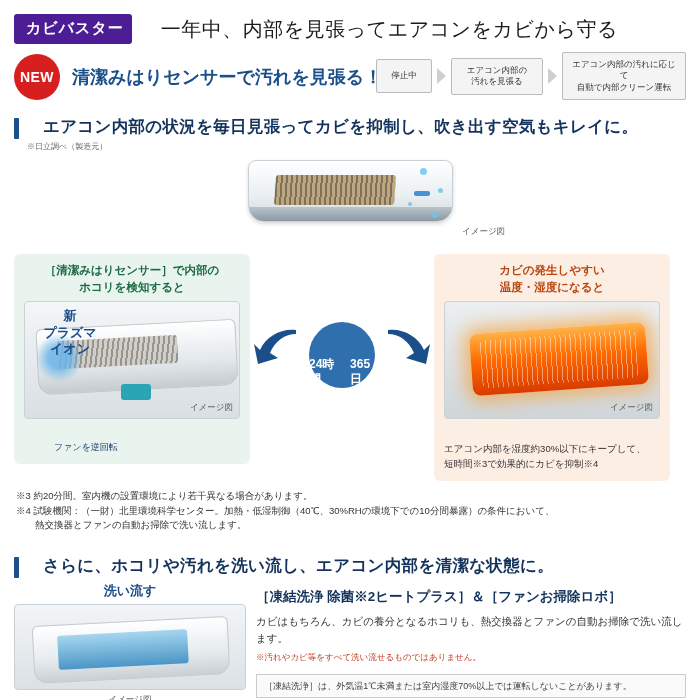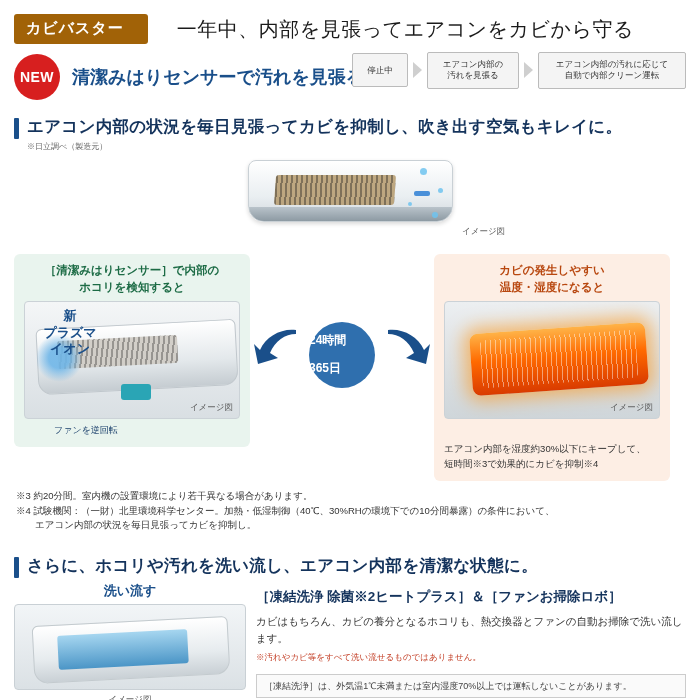--- a/index.html
+++ b/index.html
@@ -9,22 +9,22 @@
     background: #ffffff;
     color: #222222;
     overflow: hidden;
     position: relative;
   }
   .page { position: relative; width: 700px; height: 700px; }
 
   
   .header { display: flex; align-items: center; padding: 14px 14px 0 14px; }
   .brand-tag {
-    background: #a16207; color: #ffffff; font-size: 15px; font-weight: bold;
-    letter-spacing: 1px; padding: 5px 24px 6px 12px; border-radius: 3px;
+    background: #4c1d95; color: #ffffff; font-size: 15px; font-weight: bold;
+    letter-spacing: 1px; padding: 5px 8px 6px 12px; border-radius: 3px;
     white-space: nowrap;
   }
   .header-title {
     margin-left: 29px; font-size: 20px; color: #1a1a1a; white-space: nowrap;
     letter-spacing: 0.5px;
   }
 
   
   .new-row { display: flex; align-items: center; padding: 10px 14px 0 14px; position: relative; }
   .new-badge {
@@ -39,32 +39,32 @@
     position: absolute; right: 14px; top: 8px; display: flex; align-items: center;
   }
   .flow-box {
     border: 1px solid #bbbbbb; background: #f4f4f4; color: #333;
     font-size: 8.5px; line-height: 1.35; text-align: center;
     padding: 6px 6px; border-radius: 2px; min-height: 34px;
     display: flex; align-items: center; justify-content: center;
   }
   .flow-box.w1 { width: 56px; }
   .flow-box.w2 { width: 92px; }
-  .flow-box.w3 { width: 148px; }
+  .flow-box.w3 { width: 124px; }
   .flow-arrow {
     width: 0; height: 0; margin: 0 5px;
     border-top: 8px solid transparent; border-bottom: 8px solid transparent;
     border-left: 9px solid #cfcfcf;
   }
 
   
   .sec-head { display: flex; align-items: flex-start; padding: 16px 14px 0 14px; }
   .bar { width: 5px; background: #1a4f8a; flex: 0 0 auto; border-radius: 1px; }
   .sec-head .bar { height: 21px; margin-top: 2px; }
-  .sec-title { margin-left: 8px; font-size: 16.5px; color: #14335c; font-weight: bold; letter-spacing: 0.3px; }
+  .sec-title { margin-left: 24px; font-size: 16.5px; color: #14335c; font-weight: bold; letter-spacing: 0.3px; }
   .note-tiny { font-size: 8px; color: #666; padding: 2px 0 0 27px; }
 
   
   .hero { position: relative; height: 96px; margin-top: 2px; }
   .ac-unit {
     position: absolute; left: 248px; top: 6px; width: 205px; height: 62px;
     background: linear-gradient(#ffffff, #e9eef1 60%, #cfd6db);
     border-radius: 8px 8px 16px 16px; border: 1px solid #c9d0d5;
     box-shadow: 0 2px 4px rgba(0,0,0,0.15);
     overflow: hidden;
@@ -122,21 +122,21 @@
     border-radius: 5px;
   }
   .panel-caption { font-size: 10.5px; color: #333; line-height: 1.5; margin-top: 23px; }
   .fan-label { font-size: 9px; color: #1a3f6b; }
 
   
   .center-col { width: 168px; position: relative; }
   .circle {
     position: absolute; left: 50%; top: 68px; transform: translateX(-50%);
     width: 66px; height: 66px; border-radius: 50%; background: #2f6fae;
-    color: #fff; display: flex; flex-direction: column; align-items: flex-start;
+    color: #fff; display: flex; flex-direction: row; align-items: flex-end;
     justify-content: center; font-size: 12px; font-weight: bold; line-height: 1.3; gap: 12px;
   }
   .arrow-l, .arrow-r {
     position: absolute; top: 72px; width: 46px; height: 40px; color: #1a4f8a;
   }
   .arrow-l { left: -6px; }
   .arrow-r { right: -6px; }
 
   
   .footnotes { padding: 8px 16px 0 16px; font-size: 9.5px; color: #333; line-height: 1.55; }
@@ -225,21 +225,21 @@
         </div>
         <div style="position:absolute;left:12px;top:30px;width:44px;height:52px;background:radial-gradient(circle,#6fb6e8 0 30%,rgba(111,182,232,0) 70%);opacity:.9"></div>
         <div style="position:absolute;left:96px;top:82px;width:30px;height:16px;background:#2aa5b5;border-radius:3px"></div>
         <div class="img-cap" style="right:6px;bottom:4px">イメージ図</div>
         <div style="position:absolute;left:14px;top:6px;color:#1a4f8a;font-size:13px;font-weight:bold;line-height:1.25;text-align:center;width:62px">
           <span>新</span><br>
           <span>プラズマ</span><br>
           <span>イオン</span>
         </div>
       </div>
-      <div class="fan-label" style="margin-top:5px;padding-left:30px">ファンを逆回転</div>
+      <div class="fan-label" style="margin-top:22px;padding-left:30px">ファンを逆回転</div>
     </div>
 
     <div class="center-col">
       <svg class="arrow-l" viewBox="0 0 46 40">
         <path d="M44 4 C30 2 14 10 8 24 L2 18 L6 38 L26 32 L18 27 C23 15 33 8 44 8 Z" fill="#1a4f8a"></path>
       </svg>
       <svg class="arrow-r" viewBox="0 0 46 40">
         <path d="M2 4 C16 2 32 10 38 24 L44 18 L40 38 L20 32 L28 27 C23 15 13 8 2 8 Z" fill="#1a4f8a"></path>
       </svg>
       <div class="circle">
@@ -260,21 +260,21 @@
       <div class="panel-caption" style="font-size:9.5px">
         <span>エアコン内部を湿度約30%以下にキープして、</span><br>
         <span>短時間※3で効果的にカビを抑制※4</span><br>
       </div>
     </div>
   </div>
 
   <div class="footnotes">
     <div>※3 約20分間。室内機の設置環境により若干異なる場合があります。</div>
     <div>※4 試験機関：（一財）北里環境科学センター。加熱・低湿制御（40℃、30%RHの環境下での10分間暴露）の条件において、</div>
-    <div>　　エアコン内部の状況を毎日見張ってカビを抑制し。</div>
+    <div>　　熱交換器とファンの自動お掃除で洗い流します。</div>
   </div>
 
   <div class="lower">
     <div class="sec-head">
       <div class="bar"></div>
       <div class="sec-title">さらに、ホコリや汚れを洗い流し、エアコン内部を清潔な状態に。</div>
     </div>
 
     <div class="lower-body">
       <div class="wash-col">

